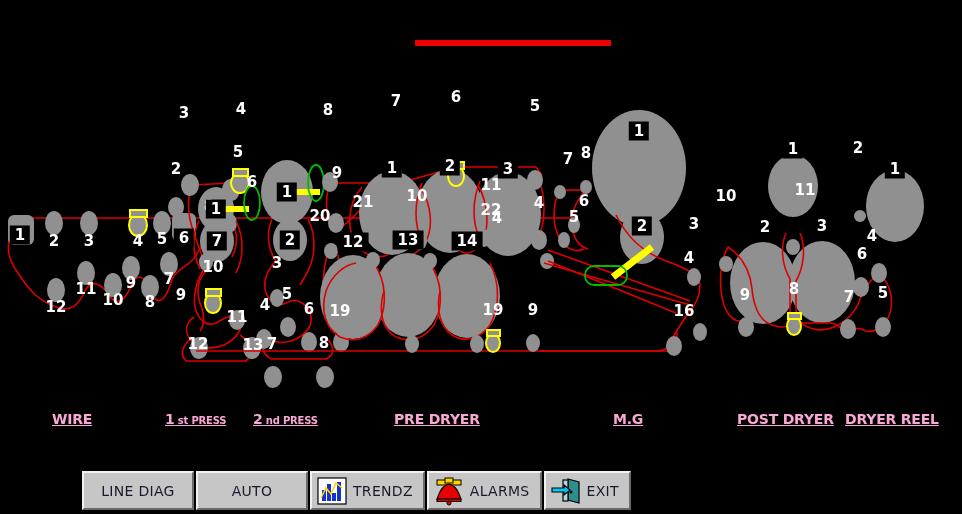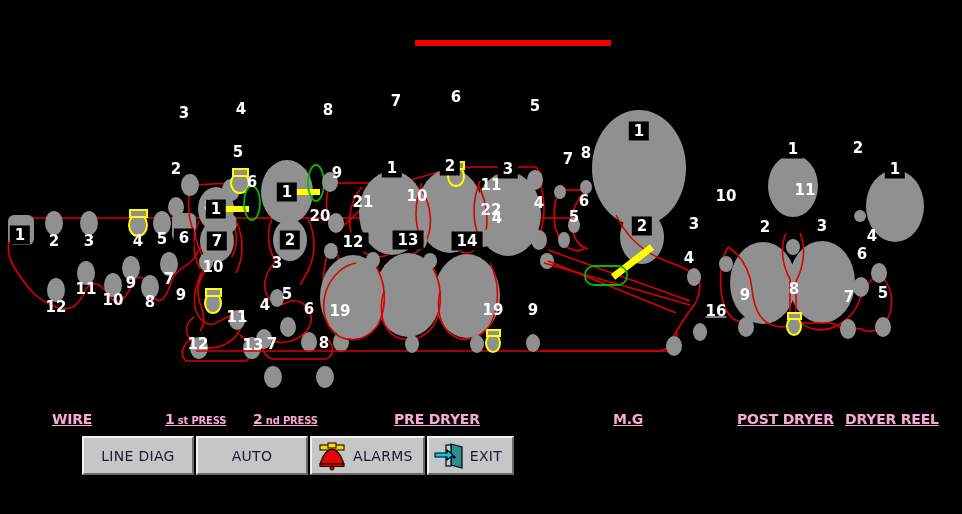--- a/index.html
+++ b/index.html
@@ -33,21 +33,21 @@
 
   
   .section-label{
     position:absolute;color:#f9a8d4;font-weight:bold;font-size:14px;
     font-family:"DejaVu Sans","Liberation Sans",sans-serif;
     text-decoration:underline;white-space:nowrap;letter-spacing:-.2px;
   }
   .section-label .sup{font-size:10px;}
 
   
-  #buttonbar{position:absolute;left:82px;top:436px;display:flex;}
+  #buttonbar{position:absolute;left:82px;top:471px;display:flex;}
   .btn{
     height:39px;background:#c6c6c6;color:#1a1a2e;
     border-top:2px solid #f2f2f2;border-left:2px solid #f2f2f2;
     border-right:2px solid #6a6a6a;border-bottom:2px solid #6a6a6a;
     display:flex;align-items:center;justify-content:center;gap:5px;
     font-size:14px;font-family:"DejaVu Sans","Liberation Sans",sans-serif;
     margin-right:2px;padding:0 6px;box-sizing:border-box;cursor:pointer;
   }
   .btn .lbl{letter-spacing:.3px;}
   .btn.plain{width:112px;}
@@ -294,21 +294,21 @@
         <div class="num" style="left: 253px; top: 290px;">13</div>
         <div class="num" style="left: 272px; top: 289px;">7</div>
         <div class="num" style="left: 324px; top: 288px;">8</div>
         <div class="num" style="left: 277px; top: 208px;">3</div>
         <div class="num" style="left: 265px; top: 250px;">4</div>
         <div class="num" style="left: 287px; top: 239px;">5</div>
         <div class="num" style="left: 309px; top: 254px;">6</div>
         <div class="num" style="left: 340px; top: 256px;">19</div>
         <div class="num" style="left: 493px; top: 255px;">19</div>
         <div class="num" style="left: 533px; top: 255px;">9</div>
-        <div class="num" style="left: 716px; top: 256px; text-decoration: underline;">16</div>
+        <div class="num" style="left: 684px; top: 256px;">16</div>
         <div class="num" style="left: 568px; top: 104px;">7</div>
         <div class="num" style="left: 586px; top: 98px;">8</div>
         <div class="num" style="left: 584px; top: 146px;">6</div>
         <div class="num" style="left: 574px; top: 162px;">5</div>
         <div class="num" style="left: 694px; top: 169px;">3</div>
         <div class="num" style="left: 689px; top: 203px;">4</div>
         <div class="num" style="left: 726px; top: 141px;">10</div>
         <div class="num" style="left: 745px; top: 240px;">9</div>
         <div class="num" style="left: 794px; top: 234px;">8</div>
         <div class="num" style="left: 849px; top: 242px;">7</div>
@@ -350,20 +350,31 @@
 
   <div id="buttonbar">
       <div class="btn plain">
         <span class="lbl">LINE DIAG</span>
       </div>
       <div class="btn plain">
         <span class="lbl">AUTO</span>
       </div>
       <div class="btn withicon">
         <span class="icon"><svg width="32" height="30" viewBox="0 0 32 30">
+      <rect x="2" y="2" width="28" height="26" fill="#fff" stroke="#000" stroke-width="1.2"></rect>
+      <rect x="6" y="14" width="4" height="11" fill="#1133cc"></rect>
+      <rect x="11" y="8" width="4" height="17" fill="#1133cc"></rect>
+      <rect x="16" y="17" width="4" height="8" fill="#1133cc"></rect>
+      <rect x="21" y="6" width="4" height="19" fill="#1133cc"></rect>
+      <polyline points="5,22 10,12 15,18 20,7 26,12" fill="none" stroke="#ffd400" stroke-width="1.6"></polyline>
+      </svg></span>
+        <span class="lbl">TRENDZ</span>
+      </div>
+      <div class="btn withicon">
+        <span class="icon"><svg width="32" height="30" viewBox="0 0 32 30">
       <rect x="4" y="4" width="24" height="5" fill="#ffd400" stroke="#000" stroke-width="1"></rect>
       <rect x="12" y="2" width="8" height="5" fill="#ffd400" stroke="#000" stroke-width="1"></rect>
       <path d="M16 8 C8 10 6 18 4 23 L28 23 C26 18 24 10 16 8z" fill="#e60000" stroke="#000" stroke-width="1.2"></path>
       <rect x="4" y="23" width="24" height="2.5" fill="#e60000" stroke="#000" stroke-width="1"></rect>
       <circle cx="16" cy="27" r="2" fill="#e60000" stroke="#000" stroke-width="1"></circle>
       </svg></span>
         <span class="lbl">ALARMS</span>
       </div>
       <div class="btn withicon">
         <span class="icon"><svg width="32" height="30" viewBox="0 0 32 30">

